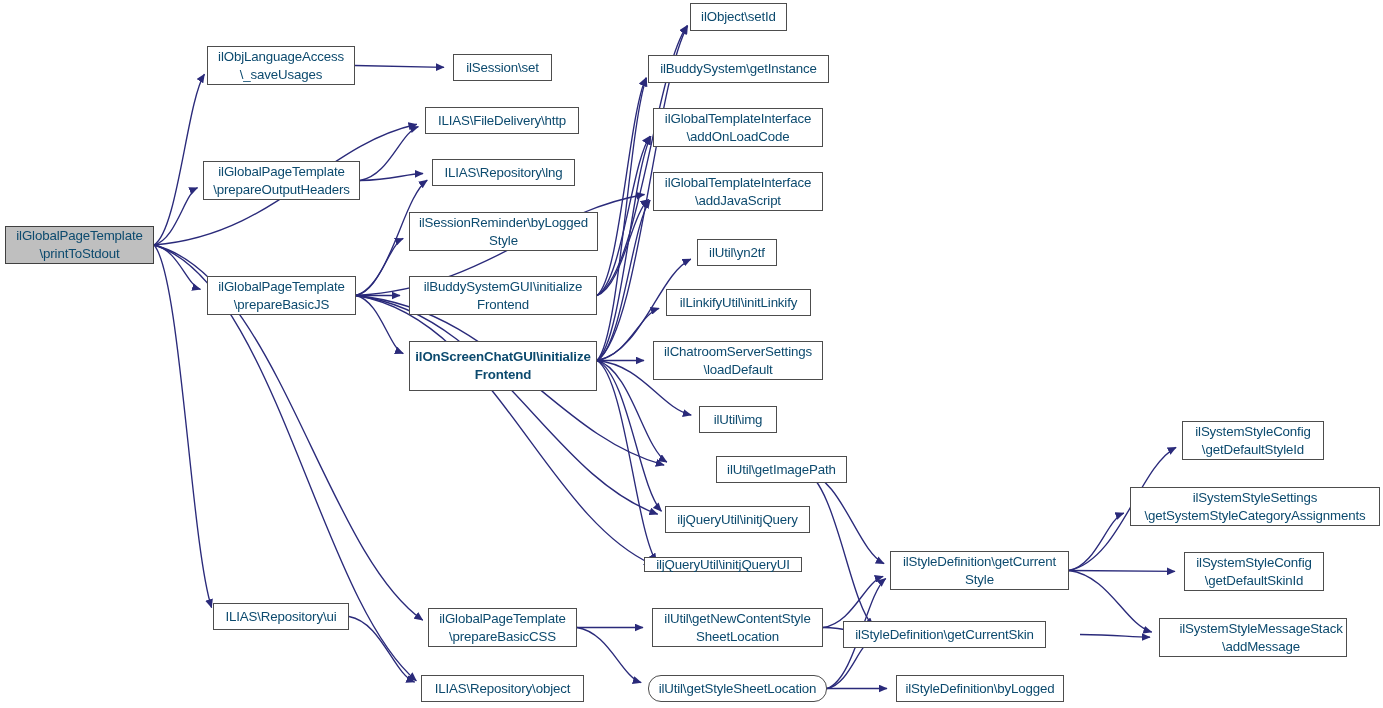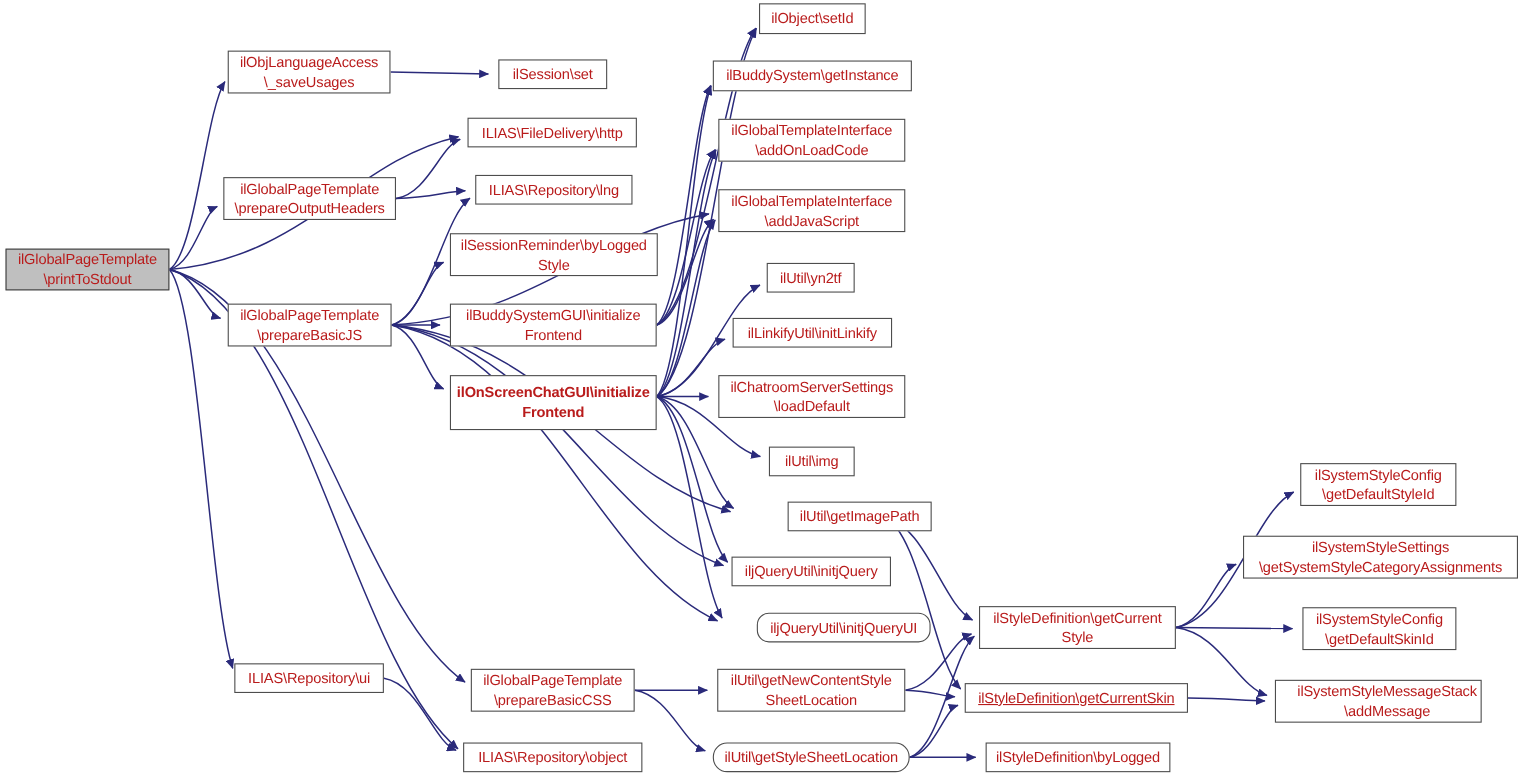--- a/index.html
+++ b/index.html
@@ -21,21 +21,21 @@
     top: 0;
     width: 1383px;
     height: 708px;
     pointer-events: none;
   }
   .node {
     position: absolute;
     box-sizing: border-box;
     border: 1px solid #4d4d4d;
     background: #ffffff;
-    color: #b91c1c;
+    color: #0c4a6e;
     display: flex;
     align-items: center;
     justify-content: center;
     text-align: center;
     font-size: 13.3px;
     line-height: 1.32;
     letter-spacing: -0.15px;
     white-space: pre-line;
     padding: 0 4px;
     z-index: 5;
@@ -130,31 +130,31 @@
 \addOnLoadCode</div>
       <div class="node" style="left: 653px; top: 172px; width: 170px; height: 39px;">ilGlobalTemplateInterface
 \addJavaScript</div>
       <div class="node" style="left: 697px; top: 239px; width: 80px; height: 27px;">ilUtil\yn2tf</div>
       <div class="node" style="left: 666px; top: 289px; width: 145px; height: 27px;">ilLinkifyUtil\initLinkify</div>
       <div class="node" style="left: 653px; top: 341px; width: 170px; height: 39px;">ilChatroomServerSettings
 \loadDefault</div>
       <div class="node" style="left: 699px; top: 406px; width: 78px; height: 27px;">ilUtil\img</div>
       <div class="node" style="left: 672px; top: 456px; width: 131px; height: 27px; margin-left: 44px;">ilUtil\getImagePath</div>
       <div class="node" style="left: 665px; top: 506px; width: 145px; height: 27px;">iljQueryUtil\initjQuery</div>
-      <div class="node" style="left: 688px; top: 557px; width: 158px; height: 27px; border-radius: 11px;">iljQueryUtil\initjQueryUI</div>
+      <div class="node" style="left: 644px; top: 557px; width: 158px; height: 15px;">iljQueryUtil\initjQueryUI</div>
       <div class="node" style="left: 213px; top: 603px; width: 136px; height: 27px;">ILIAS\Repository\ui</div>
       <div class="node" style="left: 428px; top: 608px; width: 149px; height: 39px;">ilGlobalPageTemplate
 \prepareBasicCSS</div>
       <div class="node" style="left: 421px; top: 675px; width: 163px; height: 27px;">ILIAS\Repository\object</div>
       <div class="node" style="left: 652px; top: 608px; width: 171px; height: 39px;">ilUtil\getNewContentStyle
 SheetLocation</div>
       <div class="node" style="left: 648px; top: 675px; width: 179px; height: 27px; border-radius: 13px;">ilUtil\getStyleSheetLocation</div>
       <div class="node" style="left: 890px; top: 551px; width: 179px; height: 39px;">ilStyleDefinition\getCurrent
 Style</div>
-      <div class="node" style="left: 877px; top: 621px; width: 203px; height: 27px; text-decoration: underline;">ilStyleDefinition\getCurrentSkin</div>
+      <div class="node" style="left: 843px; top: 621px; width: 203px; height: 27px;">ilStyleDefinition\getCurrentSkin</div>
       <div class="node" style="left: 896px; top: 675px; width: 168px; height: 27px;">ilStyleDefinition\byLogged</div>
       <div class="node" style="left: 1182px; top: 421px; width: 142px; height: 39px;">ilSystemStyleConfig
 \getDefaultStyleId</div>
       <div class="node" style="left: 1130px; top: 487px; width: 250px; height: 39px;">ilSystemStyleSettings
 \getSystemStyleCategoryAssignments</div>
       <div class="node" style="left: 1184px; top: 552px; width: 140px; height: 39px;">ilSystemStyleConfig
 \getDefaultSkinId</div>
       <div class="node" style="left: 1159px; top: 618px; width: 188px; height: 39px; padding-left: 20px;">ilSystemStyleMessageStack
 \addMessage</div>
     </div>

